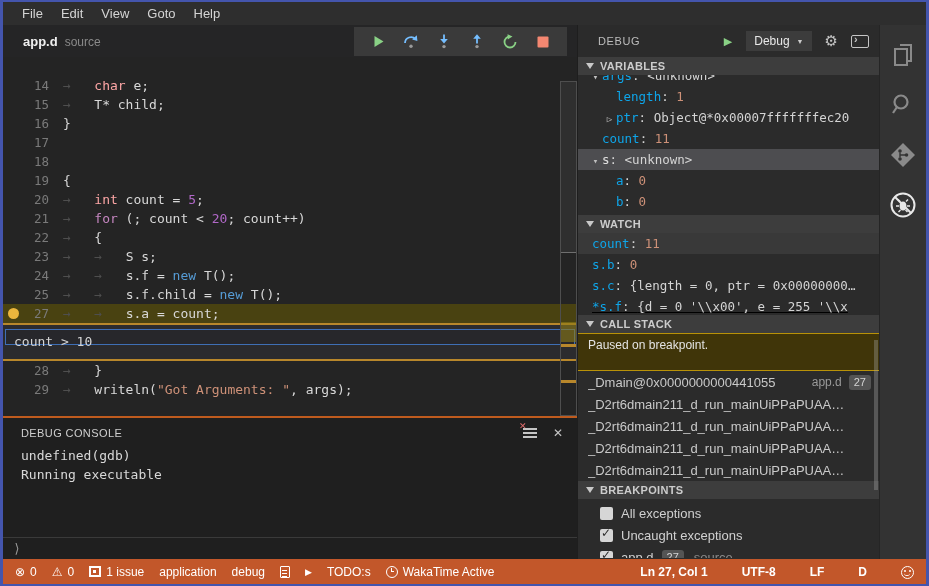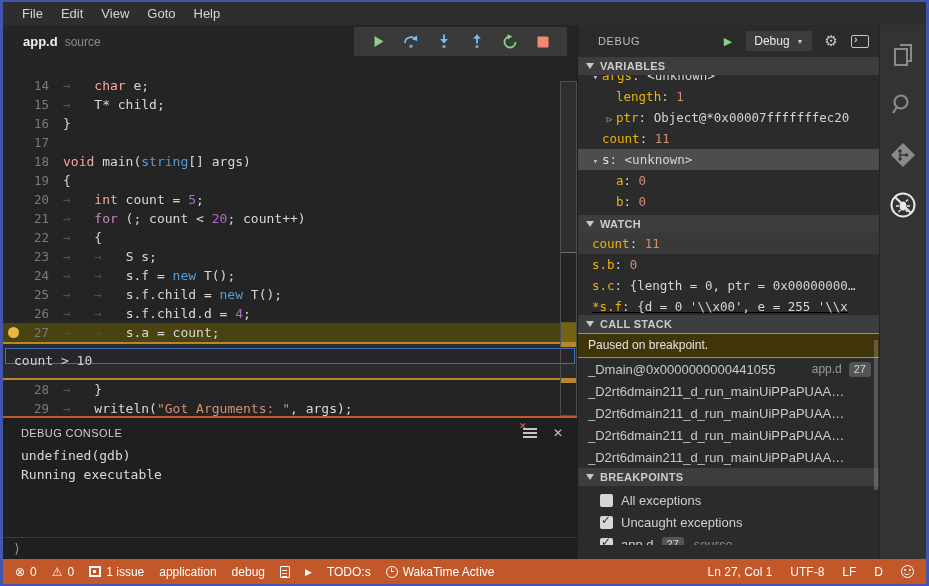--- a/index.html
+++ b/index.html
@@ -65,42 +65,42 @@
   .icon-console::before{content:"›";position:absolute;left:2px;top:-3px;color:#c5c5c5;font-size:11px;font-weight:bold;}
   .sec-head{height:18px;background:#3d3d3d;display:flex;align-items:center;padding-left:8px;gap:6px;flex:none;cursor:pointer;}
   .sec-twisty{width:0;height:0;border-left:4px solid transparent;border-right:4px solid transparent;border-top:6px solid #c9c9c9;}
   .sec-title{color:#cccccc;font-size:11px;font-weight:bold;letter-spacing:0.3px;}
   .rows{overflow:hidden;flex:none;font-family:"DejaVu Sans Mono","Liberation Mono",monospace;font-size:12.5px;}
   .vrow{height:21px;line-height:21px;white-space:nowrap;cursor:pointer;}
   .vrow.sel{background:#4d4d50;}
   .vrow.hl{background:rgba(255,255,255,0.07);}
   .vrow.clip{margin-top:-10px;}
   .twisty{display:inline-block;width:13px;margin-left:-13px;color:#c0c0c0;font-size:9px;text-align:center;}
-  .kkey{color:#eab308;margin-top:29px;} .kplain{color:#e0e0e0;}
+  .kkey{color:#0ea5e9;margin-top:29px;} .kplain{color:#e0e0e0;}
   .vval-plain{color:#d4d4d4;} .vval-num{color:#CE9178;}
   
-  .cs-banner{height:25px;line-height:23px;background:#403509;border-top:1px solid #b99208;border-bottom:1px solid #b99208;
+  .cs-banner{height:38px;line-height:23px;background:#403509;border-top:1px solid #b99208;border-bottom:1px solid #b99208;
     color:#e3e3e3;font-size:12px;padding-left:10px;flex:none;}
   .frame{height:22px;display:flex;align-items:center;padding:0 8px 0 10px;color:#c9c9c9;font-size:13px;cursor:pointer;}
   .frame-name{white-space:nowrap;overflow:hidden;flex:1;}
   .frame-file{color:#9a9a9a;font-size:12px;margin:0 7px;}
   .badge{background:#545454;color:#d4d4d4;font-size:11px;border-radius:3px;padding:0 5px;line-height:15px;display:inline-block;}
   
   .bprow{height:22px;display:flex;align-items:center;padding-left:22px;gap:8px;color:#d0d0d0;font-size:13px;cursor:pointer;}
   .cb{width:13px;height:13px;background:#d6d6d6;border-radius:2px;flex:none;position:relative;}
   .cb.on::after{content:"✓";position:absolute;left:1px;top:-3px;color:#2d2d2d;font-size:12px;font-weight:bold;}
   .bp-detail{color:#8a8a8a;margin-left:2px;}
   .sp-scroll{position:absolute;right:1px;top:315px;width:4px;height:150px;background:rgba(170,170,170,0.35);}
   
   .activitybar{width:47px;flex:none;background:#333333;border-left:1px solid #252525;display:flex;flex-direction:column;align-items:center;padding-top:16px;gap:22px;}
   .act{width:28px;height:28px;display:flex;align-items:center;justify-content:center;cursor:pointer;}
   
   .statusbar{height:25px;background:#c2572a;flex:none;display:flex;align-items:center;color:#ffffff;font-size:12px;padding:0 12px;}
   .sb-left{display:flex;align-items:center;gap:15px;flex:1;}
-  .sb-right{display:flex;align-items:flex-start;gap:18px;}
+  .sb-right{display:flex;align-items:flex-end;gap:34px;font-weight:bold;}
   .sb-item{display:flex;align-items:center;gap:5px;cursor:pointer;white-space:nowrap;}
   .sb-char{font-size:12px;}
   .icon-issues-frame{width:12px;height:11px;border:2px solid #fff;position:relative;}
   .icon-issues-frame::before{content:"";position:absolute;left:2px;top:2px;width:3px;height:3px;background:#fff;}
   .icon-document{width:10px;height:12px;border:1px solid #fff;border-radius:1px;position:relative;}
   .icon-document::before{content:"";position:absolute;left:1.5px;top:3px;width:5px;height:1px;background:#fff;box-shadow:0 3px 0 #fff,0 6px 0 #fff;}
   .icon-clock{width:12px;height:12px;border:1.5px solid #fff;border-radius:50%;position:relative;}
   .icon-clock::before{content:"";position:absolute;left:4.3px;top:1.5px;width:1.5px;height:3.5px;background:#fff;}
   .icon-clock::after{content:"";position:absolute;left:4.3px;top:4.2px;width:3.5px;height:1.5px;background:#fff;}
   .icon-smiley{width:13px;height:13px;border:1.5px solid #fff;border-radius:50%;position:relative;}
@@ -168,29 +168,28 @@
           </span>
         </div>
       </div>
 
       <div class="code-area">
         <div class="code-lines" id="code-lines">
             <div class="line"><span class="bp-col"></span><span class="lnum">14</span><span class="ltext"><span class="tok-w">→   </span><span class="tok-k">char</span><span class="tok-p"> e;</span></span></div>
             <div class="line"><span class="bp-col"></span><span class="lnum">15</span><span class="ltext"><span class="tok-w">→   </span><span class="tok-p">T* child;</span></span></div>
             <div class="line"><span class="bp-col"></span><span class="lnum">16</span><span class="ltext"><span class="tok-p">}</span></span></div>
             <div class="line"><span class="bp-col"></span><span class="lnum">17</span><span class="ltext"></span></div>
-            <div class="line"><span class="bp-col"></span><span class="lnum">18</span><span class="ltext"><span class="tok-k">void</span><span class="tok-p"> main(</span><span class="tok-t">string</span><span class="tok-p">[] args)</span></span></div>
+            <div class="line"><span class="bp-col"></span><span class="lnum">18</span></div>
             <div class="line"><span class="bp-col"></span><span class="lnum">19</span><span class="ltext"><span class="tok-p">{</span></span></div>
             <div class="line"><span class="bp-col"></span><span class="lnum">20</span><span class="ltext"><span class="tok-w">→   </span><span class="tok-k">int</span><span class="tok-p"> count = </span><span class="tok-n">5</span><span class="tok-p">;</span></span></div>
             <div class="line"><span class="bp-col"></span><span class="lnum">21</span><span class="ltext"><span class="tok-w">→   </span><span class="tok-c">for</span><span class="tok-p"> (; count &lt; </span><span class="tok-n">20</span><span class="tok-p">; count++)</span></span></div>
             <div class="line"><span class="bp-col"></span><span class="lnum">22</span><span class="ltext"><span class="tok-w">→   </span><span class="tok-p">{</span></span></div>
             <div class="line"><span class="bp-col"></span><span class="lnum">23</span><span class="ltext"><span class="tok-w">→   </span><span class="tok-w">→   </span><span class="tok-p">S s;</span></span></div>
             <div class="line"><span class="bp-col"></span><span class="lnum">24</span><span class="ltext"><span class="tok-w">→   </span><span class="tok-w">→   </span><span class="tok-p">s.f = </span><span class="tok-t">new</span><span class="tok-p"> T();</span></span></div>
             <div class="line"><span class="bp-col"></span><span class="lnum">25</span><span class="ltext"><span class="tok-w">→   </span><span class="tok-w">→   </span><span class="tok-p">s.f.child = </span><span class="tok-t">new</span><span class="tok-p"> T();</span></span></div>
-            <div class="line"><span class="bp-col"></span><span class="lnum">26</span><span class="ltext"><span class="tok-w">→   </span><span class="tok-w">→   </span><span class="tok-p">s.f.child.d = </span><span class="tok-n">4</span><span class="tok-p">;</span></span></div>
             <div class="line cur"><span class="bp-col"><span class="bp-dot"></span></span><span class="lnum">27</span><span class="ltext"><span class="tok-w">→   </span><span class="tok-w">→   </span><span class="tok-p">s.a = count;</span></span></div>
             <div class="bp-widget">
               <div class="bp-widget-input">count &gt; 10</div>
             </div>
             <div class="line"><span class="bp-col"></span><span class="lnum">28</span><span class="ltext"><span class="tok-w">→   </span><span class="tok-p">}</span></span></div>
             <div class="line"><span class="bp-col"></span><span class="lnum">29</span><span class="ltext"><span class="tok-w">→   </span><span class="tok-p">writeln(</span><span class="tok-s">"Got Arguments: "</span><span class="tok-p">, args);</span></span></div>
           </div>
         <div class="ov">
           <div class="ov-thumb"></div>
           <div class="ov-cur"></div>

